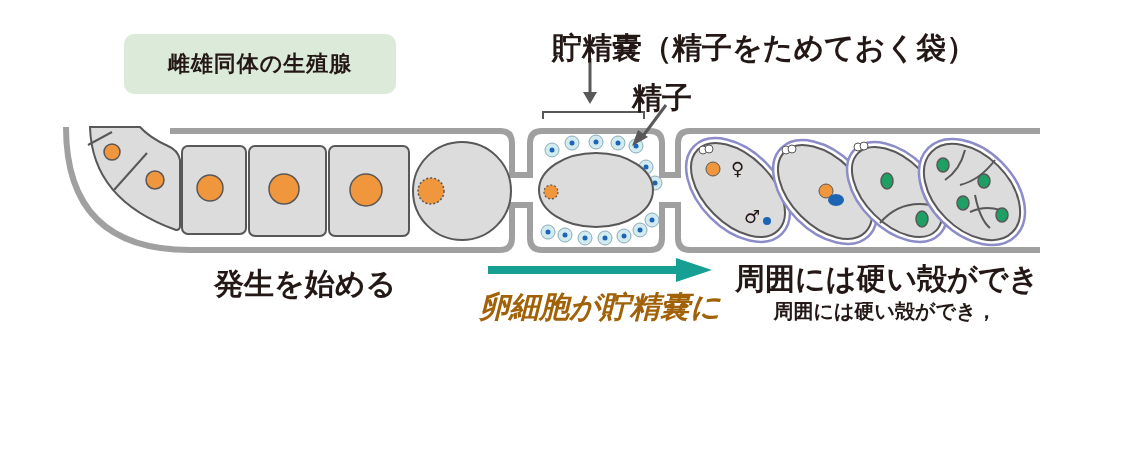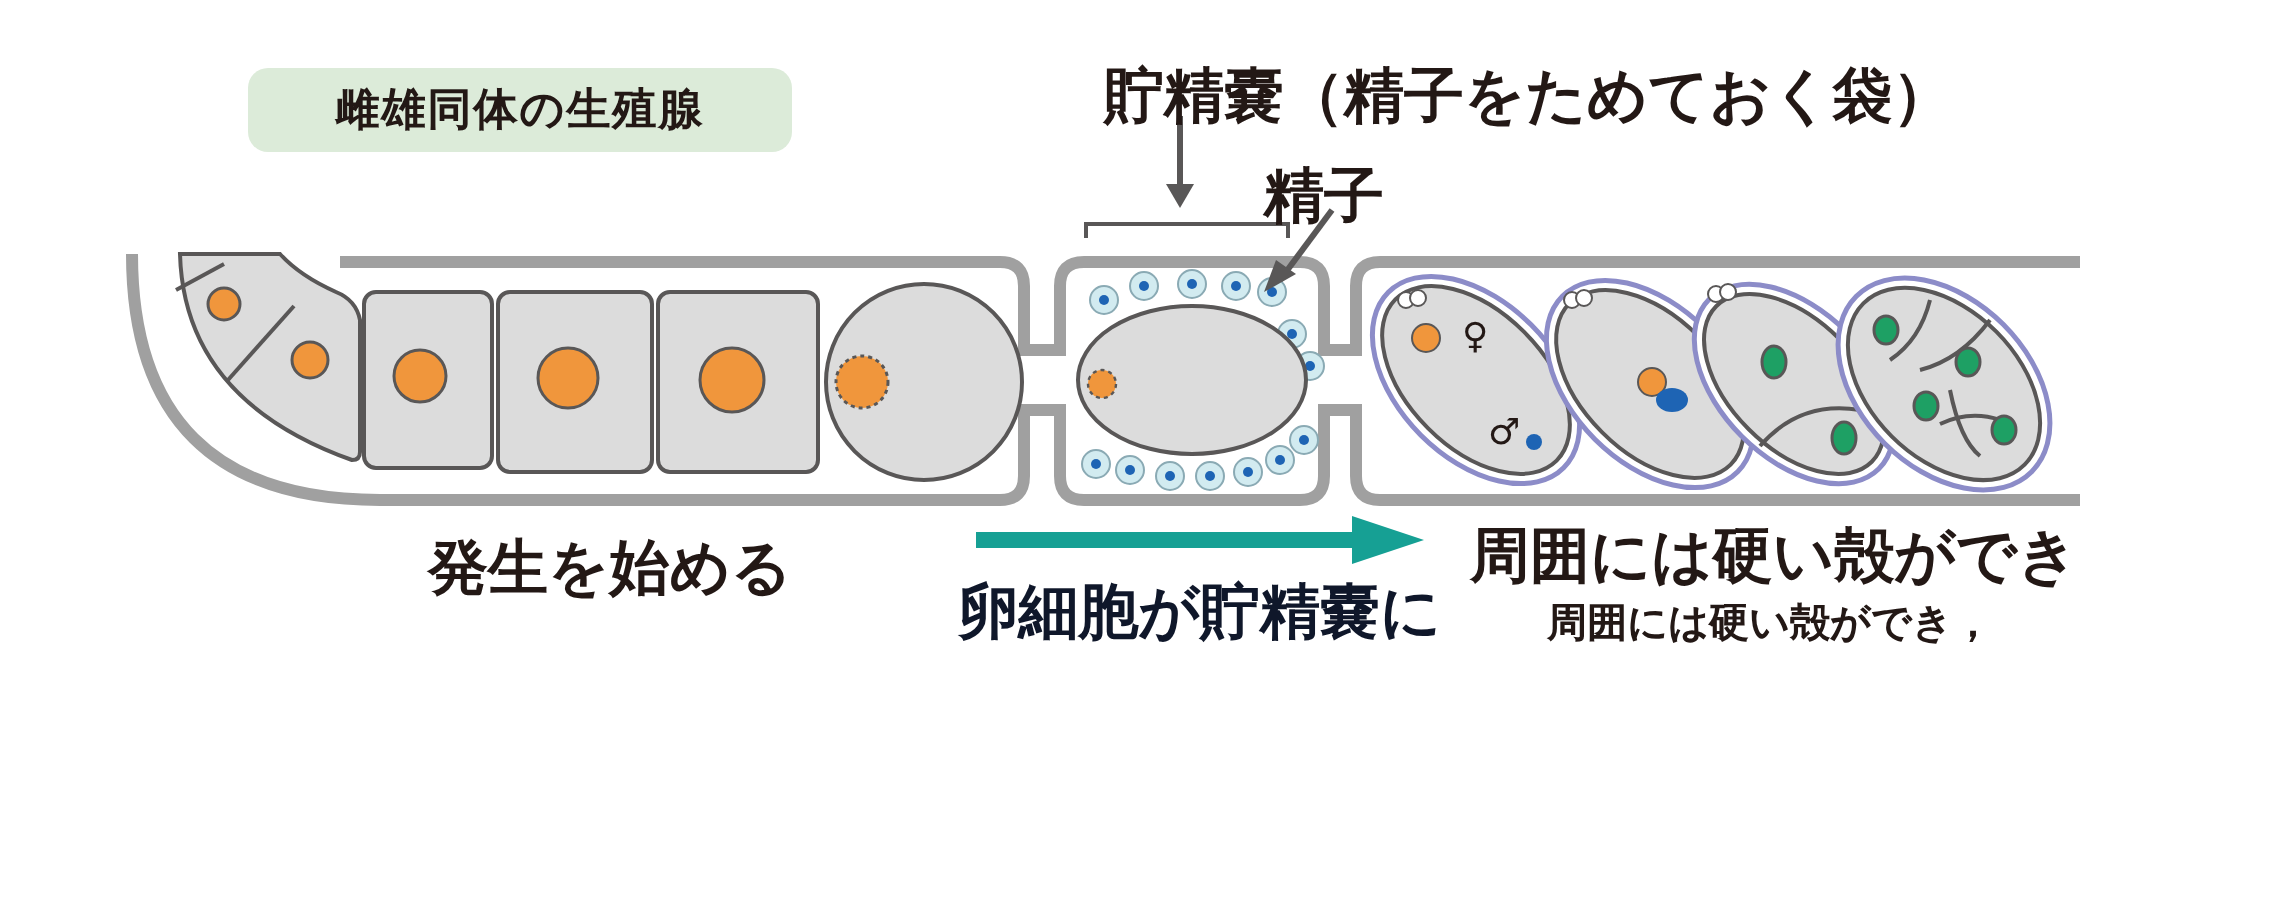--- a/index.html
+++ b/index.html
@@ -1,22 +1,22 @@
 <!DOCTYPE html>
 <html><head>
 <meta charset="utf-8">
 <style>
   html,body{margin:0;padding:0;background:#ffffff;}
   body{width:1140px;height:454px;position:relative;overflow:hidden;font-family:"DejaVu Sans",sans-serif;color:#231815;}
   .abs{position:absolute;}
   #diagram{position:absolute;left:0;top:0;}
-  .title-badge{left:124px;top:34px;width:272px;height:42px;background:#dcebd9;border-radius:10px;display:flex;align-items:center;justify-content:center;font-size:22px;font-weight:bold;letter-spacing:1px;}
+  .title-badge{left:124px;top:34px;width:272px;height:60px;background:#dcebd9;border-radius:10px;display:flex;align-items:center;justify-content:center;font-size:22px;font-weight:bold;letter-spacing:1px;}
   .lbl{font-size:30px;font-weight:bold;white-space:nowrap;}
   .lbl-sm{font-size:20px;font-weight:bold;white-space:nowrap;}
-  .teal{color:#0f172a;}
+  .teal{color:#a16207;font-style:italic;}
   .center{text-align:center;}
 </style>
 </head>
 <body>
 
 <svg id="diagram" width="1140" height="454" viewBox="0 0 1140 454">
 
   <g fill="none" stroke="#a0a0a0" stroke-width="6">
 
     <path d="M66,127 Q66,250 190,250 L500,250 Q512,250 512,238 L512,205 L530,205 L530,238 Q530,250 542,250 L650,250 Q662,250 662,238 L662,205 L678,205 L678,238 Q678,250 690,250 L1040,250"></path>

